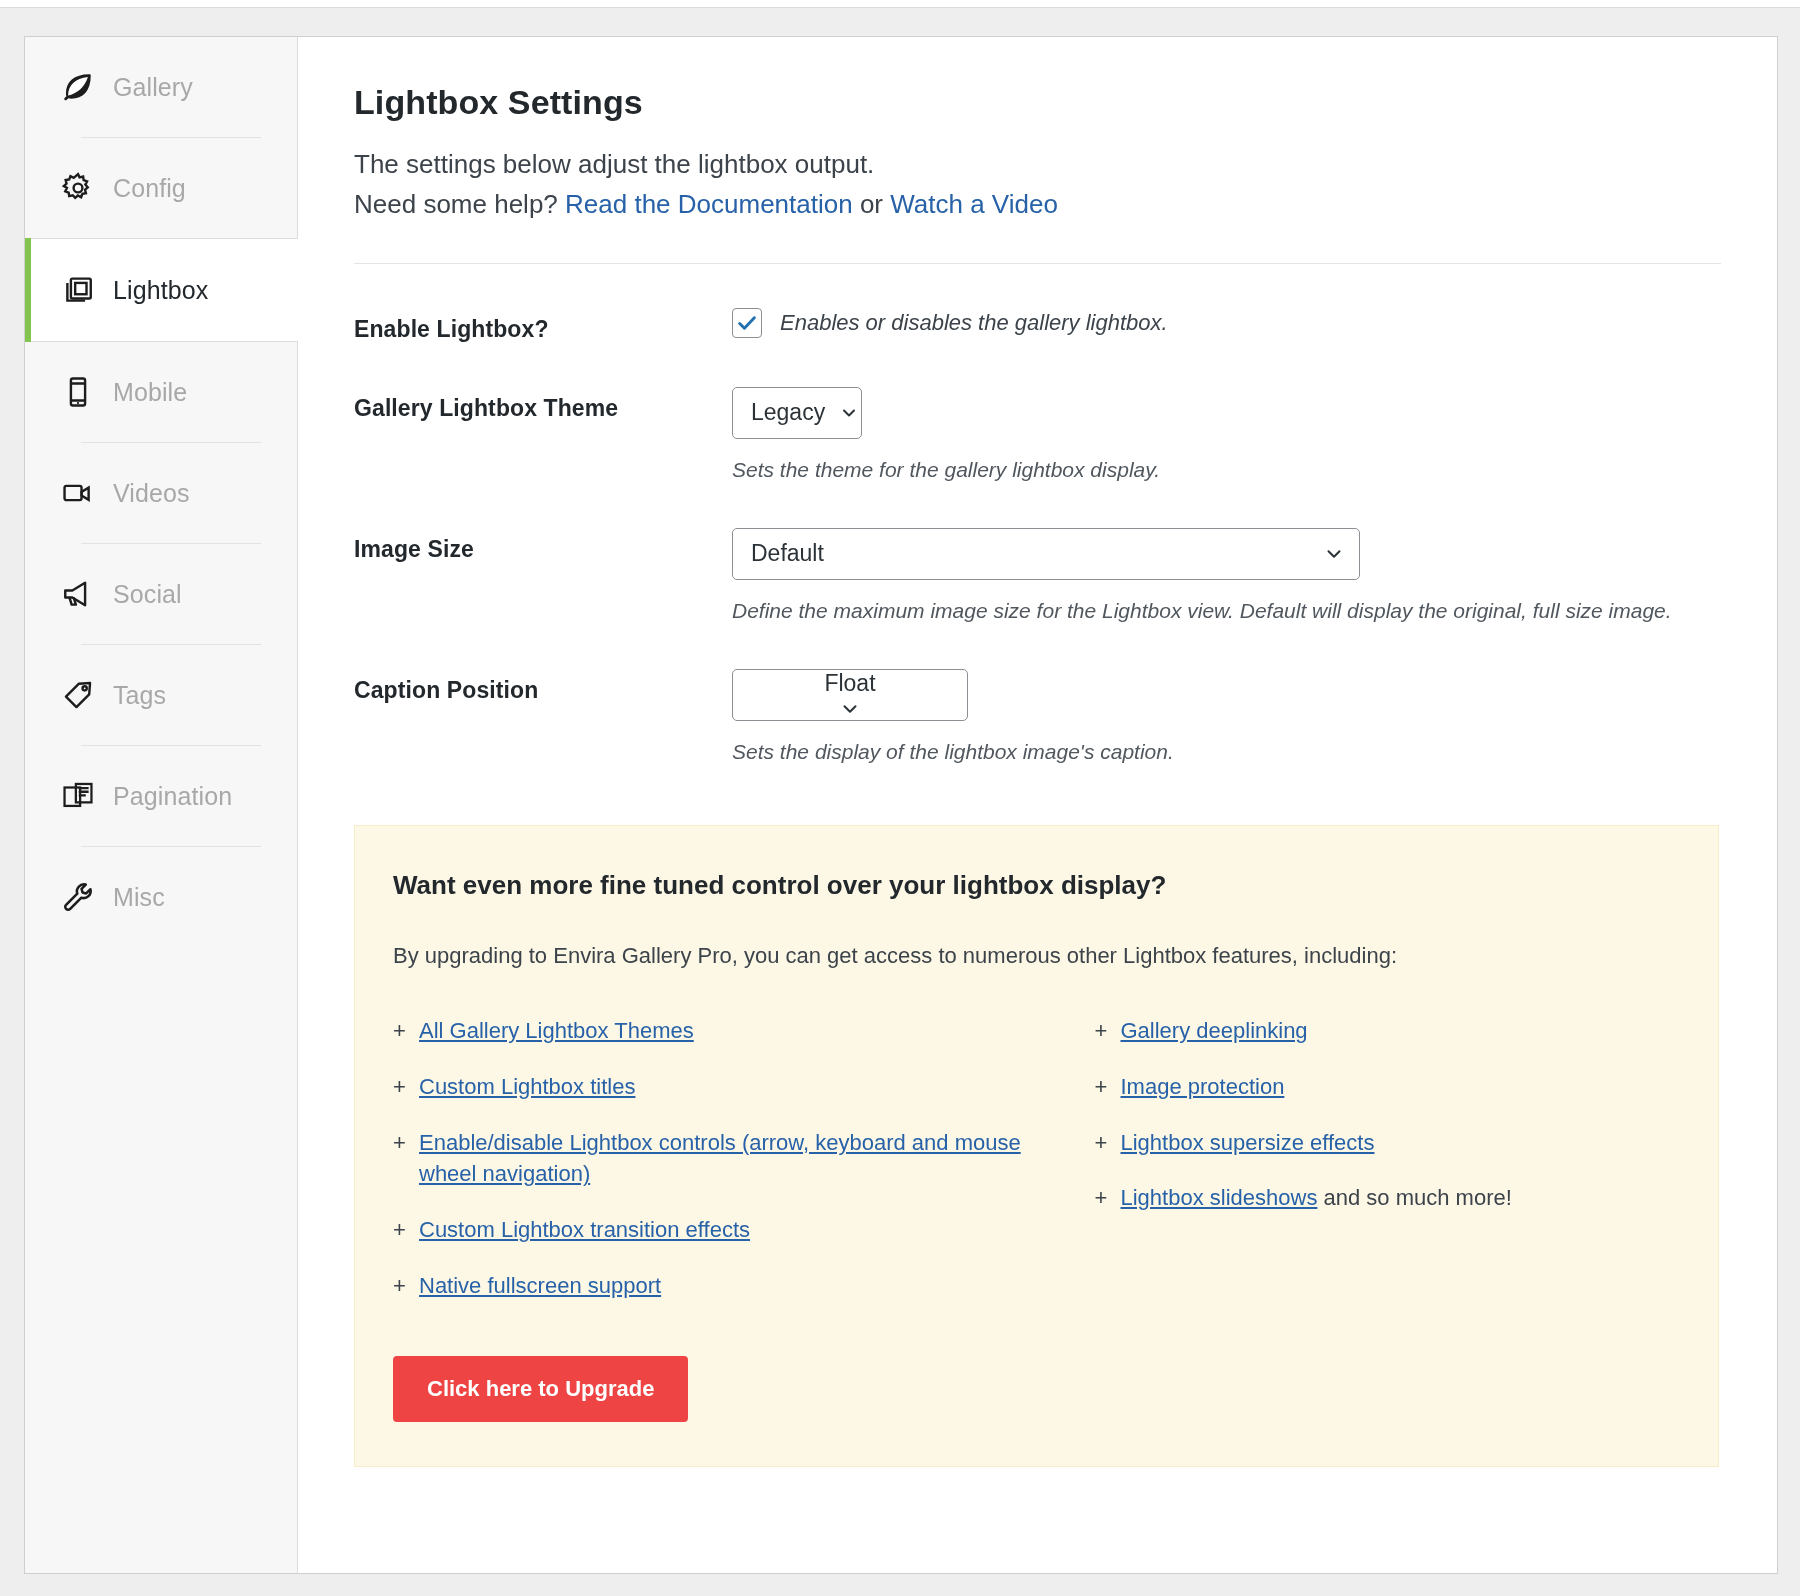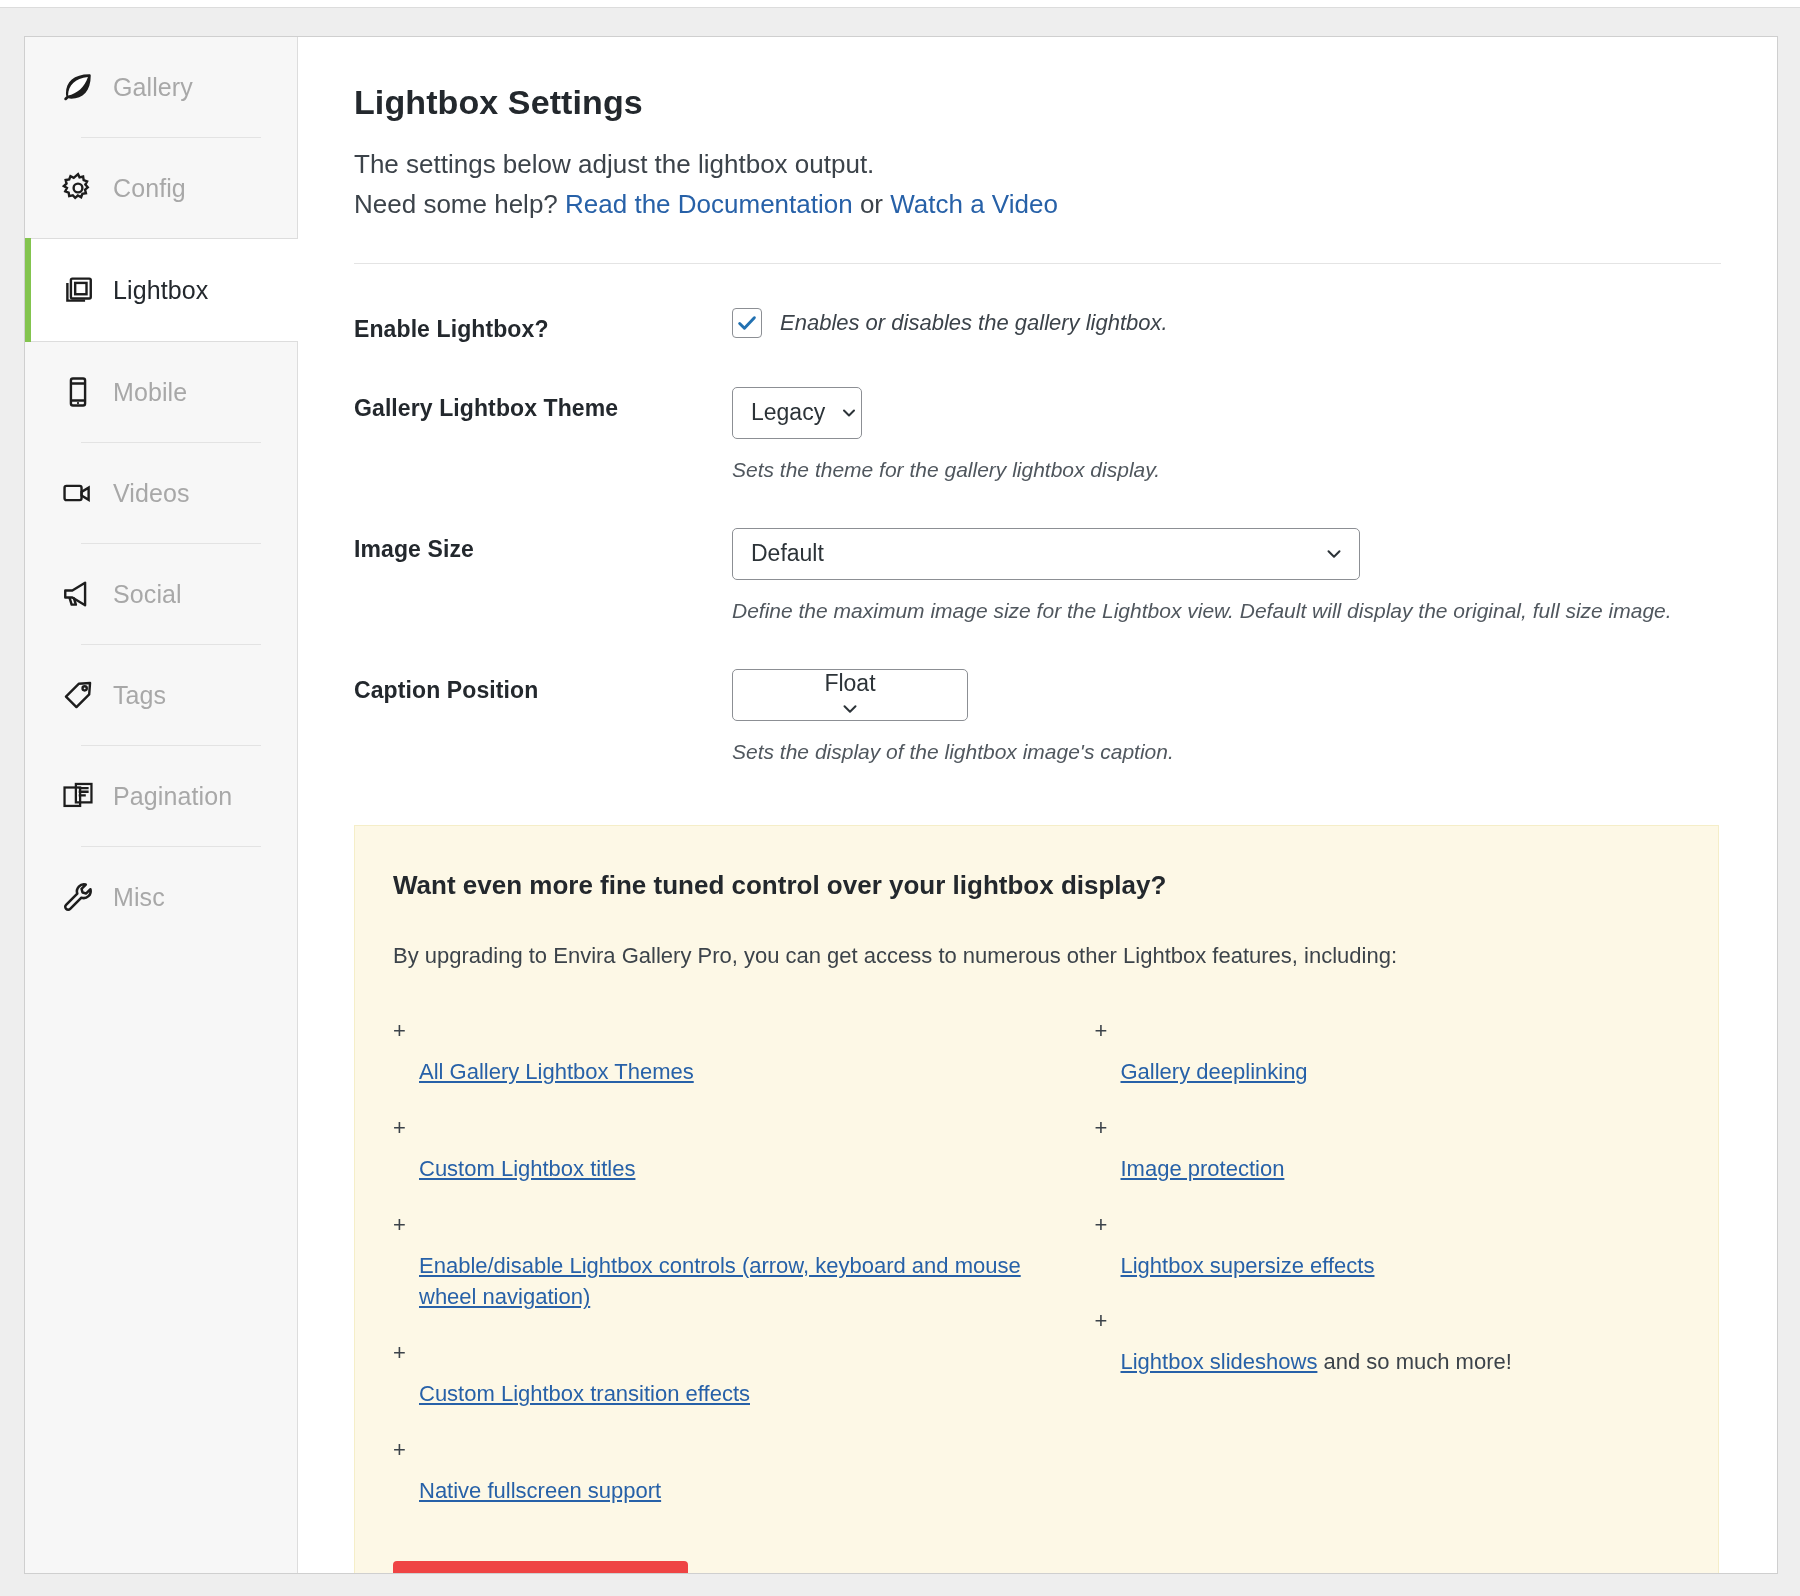--- a/index.html
+++ b/index.html
@@ -220,21 +220,21 @@
   .feat .plus {
     flex: 0 0 26px;
     color: #3c434a;
   }
   .feat a.flink {
     color: #2761a8;
     text-decoration: underline;
     cursor: pointer;
   }
   .feat .tail { color: #3c434a; }
-  .feat-wrap { max-width: 680px; margin-top: 41px; }
+  .feat-wrap { max-width: 680px; }
   .bonus {
     font-size: 22px;
     color: #3c434a;
     margin-top: 34px;
   }
   .bonus b { color: #23282d; }
   .upgrade-btn {
     display: inline-block;
     margin-top: 30px;
     background: #ef4444;

